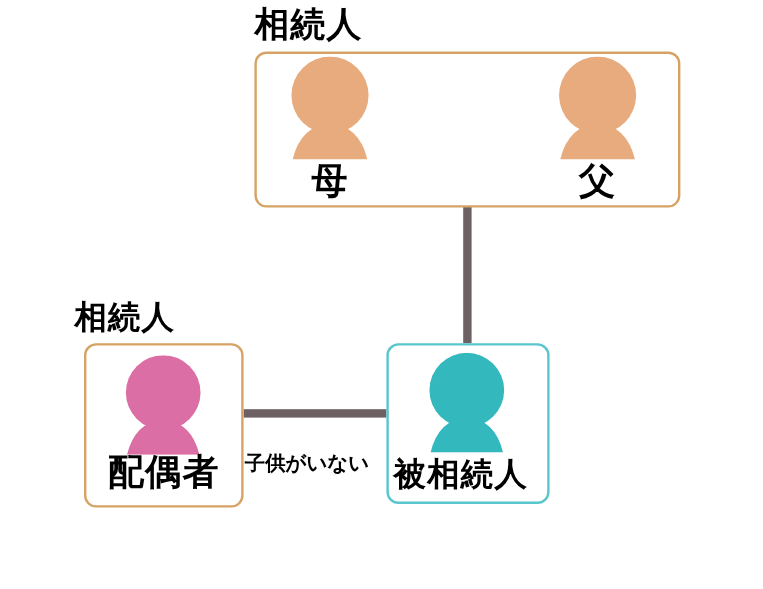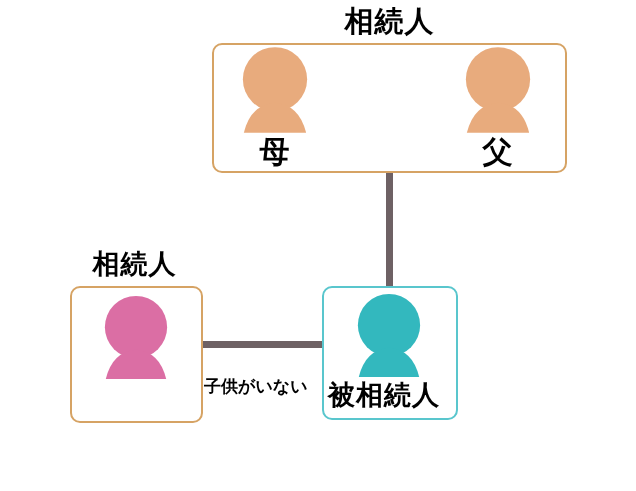--- a/index.html
+++ b/index.html
@@ -6,21 +6,21 @@
   #canvas{
     position:relative;
     width:636px;height:491px;
     background:#ffffff;
     font-family:"Liberation Sans","DejaVu Sans",sans-serif;
     overflow:hidden;
   }
   .abs{position:absolute;}
   .group-title{
     font-weight:bold;color:#000;
-    text-align:center;letter-spacing:1px;
+    text-align:left;letter-spacing:1px;
   }
   .member-label{
     font-weight:bold;color:#000;
     text-align:center;letter-spacing:1px;
   }
   .box{
     position:absolute;background:#ffffff;
     border:2px solid #D6A364;border-radius:10px;
     box-sizing:border-box;
   }
@@ -62,20 +62,21 @@
   <div class="abs member-label lbl-father">父</div>
 
   <div class="abs group-title t-spouse">相続人</div>
 
   <div class="box" style="left:70px;top:286px;width:133px;height:137px;"></div>
 
   <svg class="person-icon" style="left:100px;top:296px;" width="72" height="83" viewBox="0 0 76 88">
     <circle cx="38" cy="33" r="33" fill="#DB6EA4"></circle>
     <path d="M6,88 Q13,59 38,57 Q63,59 70,88 Z" fill="#DB6EA4"></path>
   </svg>
+  <div class="abs member-label lbl-spouse">配偶者</div>
 
   <div class="box teal" style="left:322px;top:286px;width:136px;height:134px;"></div>
 
   <svg class="person-icon" style="left:353px;top:294px;" width="72" height="83" viewBox="0 0 76 88">
     <circle cx="38" cy="33" r="33" fill="#33B8BE"></circle>
     <path d="M6,88 Q13,59 38,57 Q63,59 70,88 Z" fill="#33B8BE"></path>
   </svg>
   <div class="abs member-label lbl-decedent">被相続人</div>
 
   <div class="abs lbl-nochildren">子供がいない</div>

